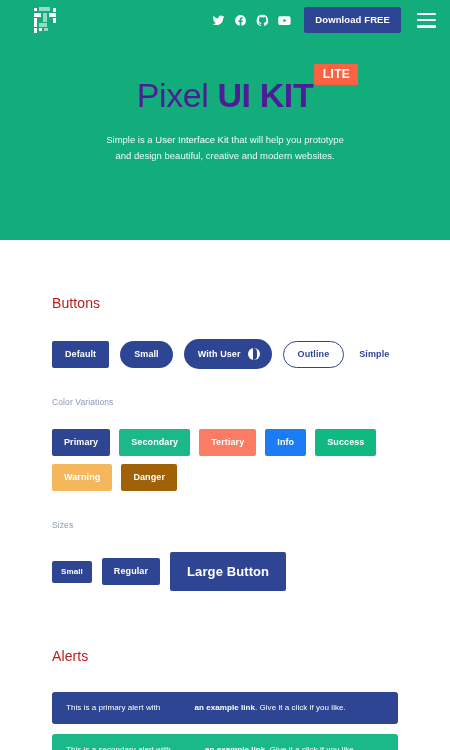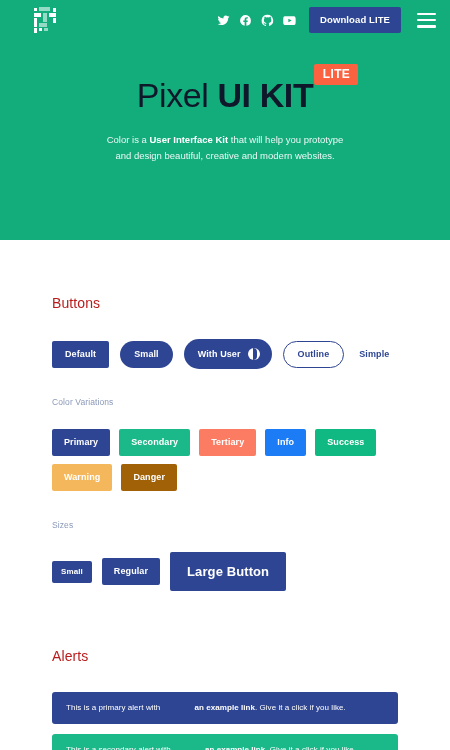--- a/index.html
+++ b/index.html
@@ -101,21 +101,21 @@
     top: 78px;
     left: 0; right: 0;
     text-align: center;
   }
   .hero-title-row {
     position: relative;
     display: inline-block;
   }
   .hero-title {
     font-size: 34px;
-    color: #0f172a;
+    color: #4c1d95;
     letter-spacing: -0.4px;
     line-height: 1;
     font-weight: 300;
     white-space: nowrap;
   }
   .hero-title b { font-weight: 700; }
 
   .lite-badge {
     position: absolute;
     top: -14px;
@@ -130,21 +130,21 @@
     line-height: 1.1;
   }
 
   .hero-sub {
     margin-top: 20px;
     font-size: 9.5px;
     line-height: 1.65;
     color: rgba(255,255,255,0.92);
     padding: 0 105px;
   }
-  .hero-sub b { font-weight: bold; color: #ffffff; }
+  .hero-sub b { font-weight: normal; color: #ffffff; }
 
   
   .content {
     padding: 0 52px;
   }
 
   .section-title {
     font-size: 14px;
     color: #b91c1c;
     font-weight: normal;
@@ -277,37 +277,37 @@
               <path d="M12 1.5A10.6 10.6 0 0 0 8.6 22.2c.5.1.7-.2.7-.5v-2c-3 .6-3.6-1.4-3.6-1.4-.5-1.2-1.2-1.6-1.2-1.6-1-.7.1-.7.1-.7 1.1.1 1.7 1.1 1.7 1.1 1 1.7 2.6 1.2 3.2.9.1-.7.4-1.2.7-1.5-2.4-.3-4.9-1.2-4.9-5.4 0-1.2.4-2.2 1.1-2.9-.1-.3-.5-1.4.1-2.9 0 0 .9-.3 3 1.1a10.3 10.3 0 0 1 5.4 0c2.1-1.4 3-1.1 3-1.1.6 1.5.2 2.6.1 2.9.7.7 1.1 1.7 1.1 2.9 0 4.2-2.5 5.1-4.9 5.4.4.3.7 1 .7 2v3c0 .3.2.6.7.5A10.6 10.6 0 0 0 12 1.5z"></path>
             </svg>
         </a>
         <a class="s-icon">
           <svg viewBox="0 0 24 24">
               <path d="M23 7.5s-.2-1.6-.9-2.3c-.9-.9-1.9-1-2.3-1-3.2-.2-8-.2-8-.2h0s-4.8 0-8 .2c-.4.1-1.4.1-2.3 1-.7.7-.9 2.3-.9 2.3S.4 9.4.4 11.3v1.8c0 1.9.2 3.8.2 3.8s.2 1.6.9 2.3c.9.9 2.1.9 2.6 1 1.9.1 7.9.2 7.9.2s4.8 0 8-.2c.4-.1 1.4-.1 2.3-1 .7-.7.9-2.3.9-2.3s.2-1.9.2-3.8v-1.8c0-1.9-.2-3.8-.2-3.8zM9.9 15.2V8.6l6.2 3.3-6.2 3.3z"></path>
             </svg>
         </a>
       </div>
 
-      <button class="dl-btn">Download LITE</button>
+      <button class="dl-btn">Download FREE</button>
 
       <div class="burger">
         <span></span>
         <span></span>
         <span></span>
       </div>
 
     </div>
   </div>
 
   <div class="hero-body">
     <div class="hero-title-row">
       <h1 class="hero-title"><span>Pixel </span><b>UI KIT</b></h1>
       <span class="lite-badge">LITE</span>
     </div>
-    <p class="hero-sub"><span>Color is a </span><b>User Interface Kit</b><span> that will help you prototype and design beautiful, creative and modern websites.</span></p>
+    <p class="hero-sub"><span>Simple is a </span><b>User Interface Kit</b><span> that will help you prototype and design beautiful, creative and modern websites.</span></p>
   </div>
 </div>
 
 <div class="content">
 
   <h2 class="section-title" style="margin-top:55px;">Buttons</h2>
 
   <div class="btn-row" id="buttons-demo-row">
     <button class="btn btn-default">Default</button>
     <button class="btn btn-round">Small</button>

